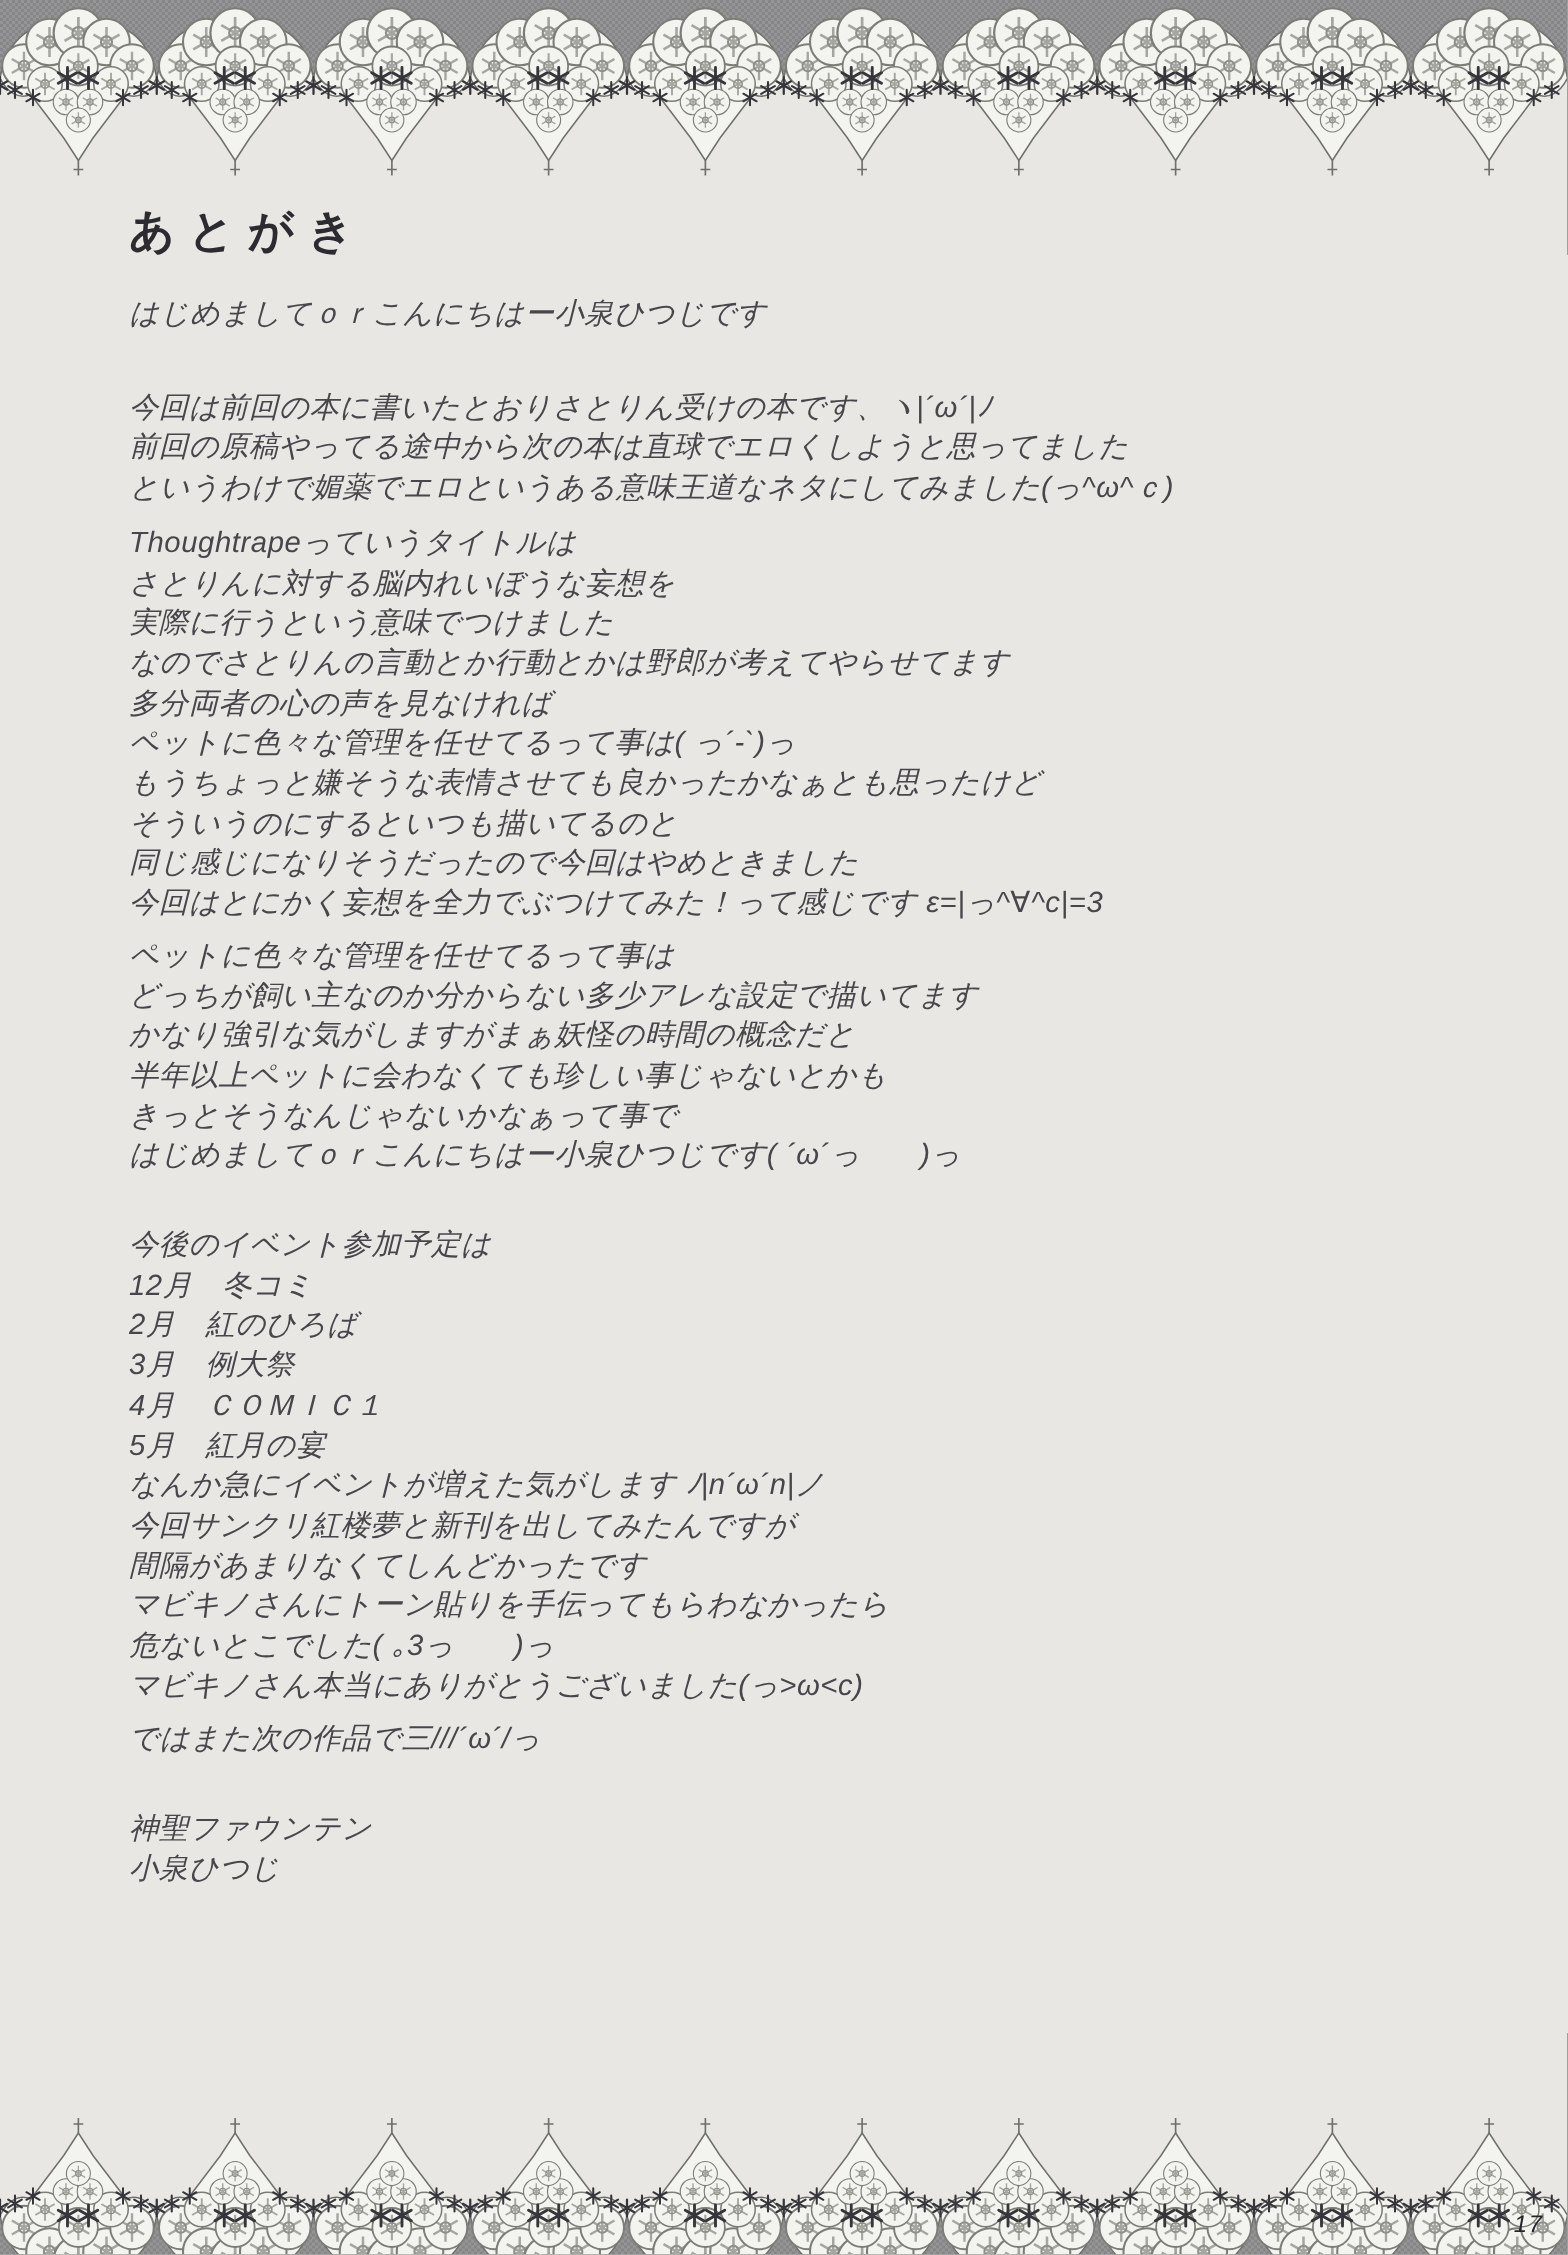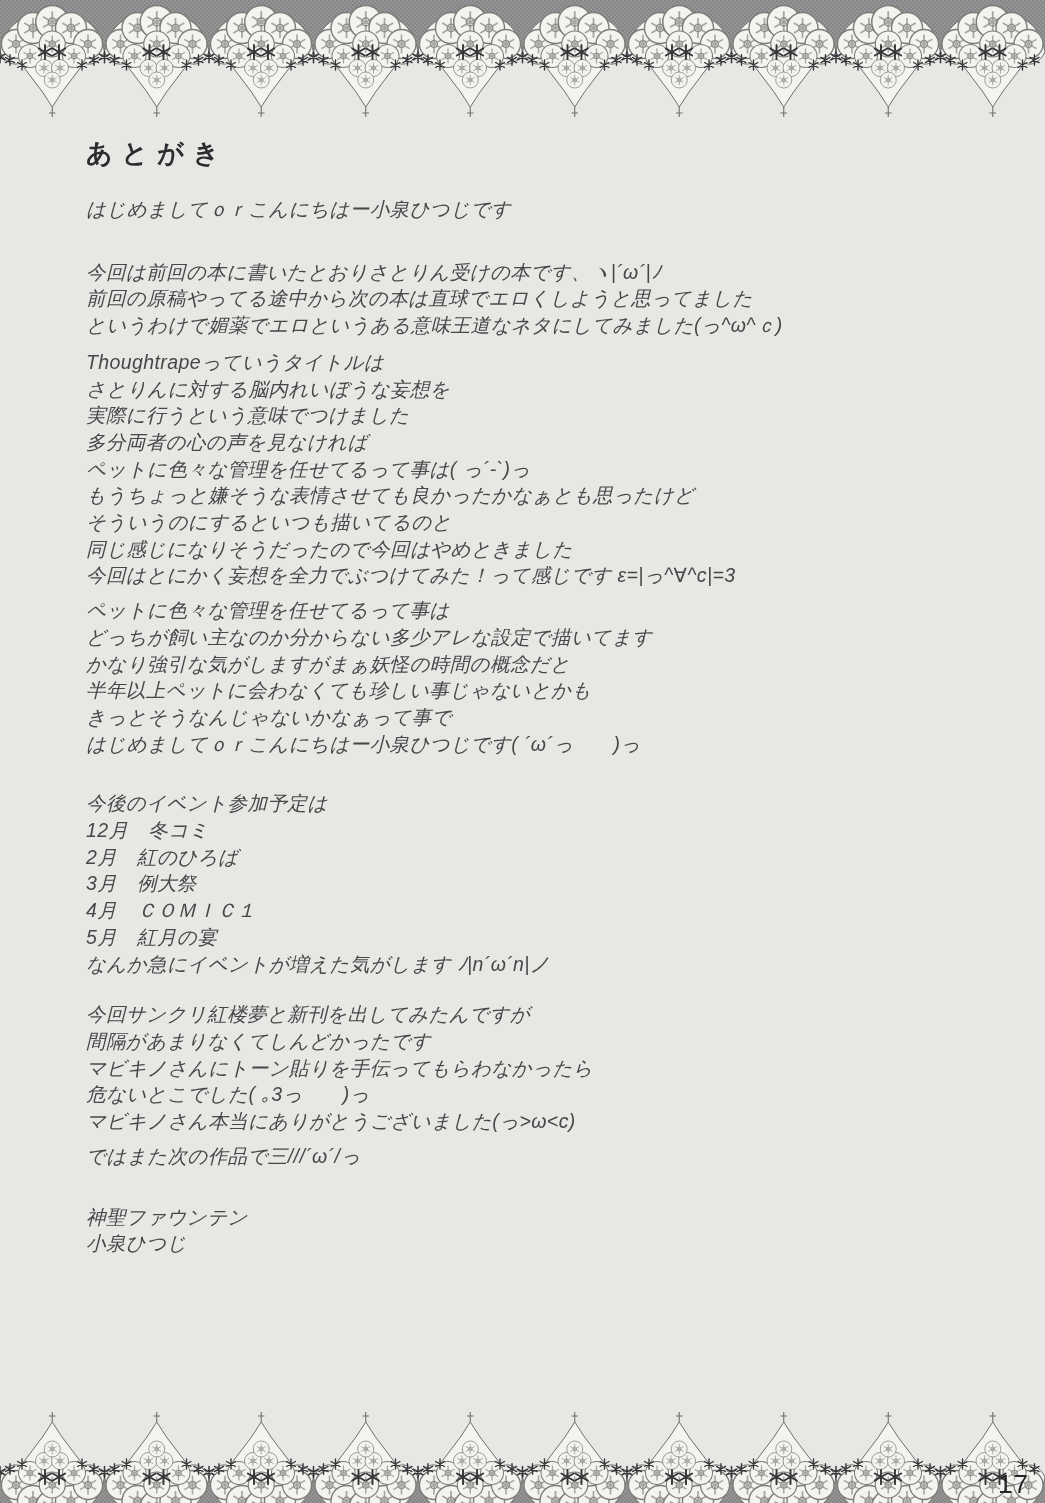--- a/index.html
+++ b/index.html
@@ -14,41 +14,42 @@
   .lace-top{top:0;}
   .lace-bottom{bottom:0;}
   .content{
     position:absolute;left:86px;top:138px;width:900px;
     color:#47474b;
     font-size:19.5px;
     letter-spacing:0.4px;
   }
   .title{
     margin:0 0 24px 0;
-    font-size:26px;
+    font-size:30px;
     line-height:34px;
     font-weight:bold;
     letter-spacing:9px;
     color:#2c2c30;
-    font-family:Liberation Mono, monospace;
+    font-family:Liberation Serif, serif;
   }
   .line{white-space:pre;line-height:26.7px;min-height:26.7px;}
   .block{margin:0;font-style:italic;}
   .b0{margin-bottom:36px;}
   .b1{margin-bottom:10px;}
   .b2{margin-bottom:8px;}
   .b3{margin-bottom:33px;}
-  .b4{margin-bottom:24px;}
+  .b4{margin-bottom:0;}
   .b5{margin-bottom:8px;}
   .b6{margin-bottom:34px;}
   .pageno{
     position:absolute;right:16px;bottom:5px;
-    font-size:26px;line-height:28px;
+    font-size:16px;line-height:28px;
     color:#26262a;z-index:6;
     letter-spacing:1px;
+    font-style:italic;
   }
 </style>
 </head>
 <body>
 
 <div class="page">
 
   <svg class="lace lace-top" width="1045" height="122" viewBox="0 0 1045 122">
     <defs>
       <pattern id="ht" patternUnits="userSpaceOnUse" width="4" height="4">
@@ -114,20 +115,21 @@
     <div class="block b1">
       <div class="line">今回は前回の本に書いたとおりさとりん受けの本です、ヽ|´ω´|ﾉ</div>
       <div class="line">前回の原稿やってる途中から次の本は直球でエロくしようと思ってました</div>
       <div class="line">というわけで媚薬でエロというある意味王道なネタにしてみました(っ^ω^ｃ)</div>
     </div>
 
     <div class="block b2">
       <div class="line">Thoughtrapeっていうタイトルは</div>
       <div class="line">さとりんに対する脳内れいぼうな妄想を</div>
       <div class="line">実際に行うという意味でつけました</div>
+      <div class="line">なのでさとりんの言動とか行動とかは野郎が考えてやらせてます</div>
       <div class="line">多分両者の心の声を見なければ</div>
       <div class="line">ペットに色々な管理を任せてるって事は( っ´-`)っ</div>
       <div class="line">もうちょっと嫌そうな表情させても良かったかなぁとも思ったけど</div>
       <div class="line">そういうのにするといつも描いてるのと</div>
       <div class="line">同じ感じになりそうだったので今回はやめときました</div>
       <div class="line">今回はとにかく妄想を全力でぶつけてみた！って感じです ε=|っ^∀^c|=3</div>
     </div>
 
     <div class="block b3">
       <div class="line">ペットに色々な管理を任せてるって事は</div>

